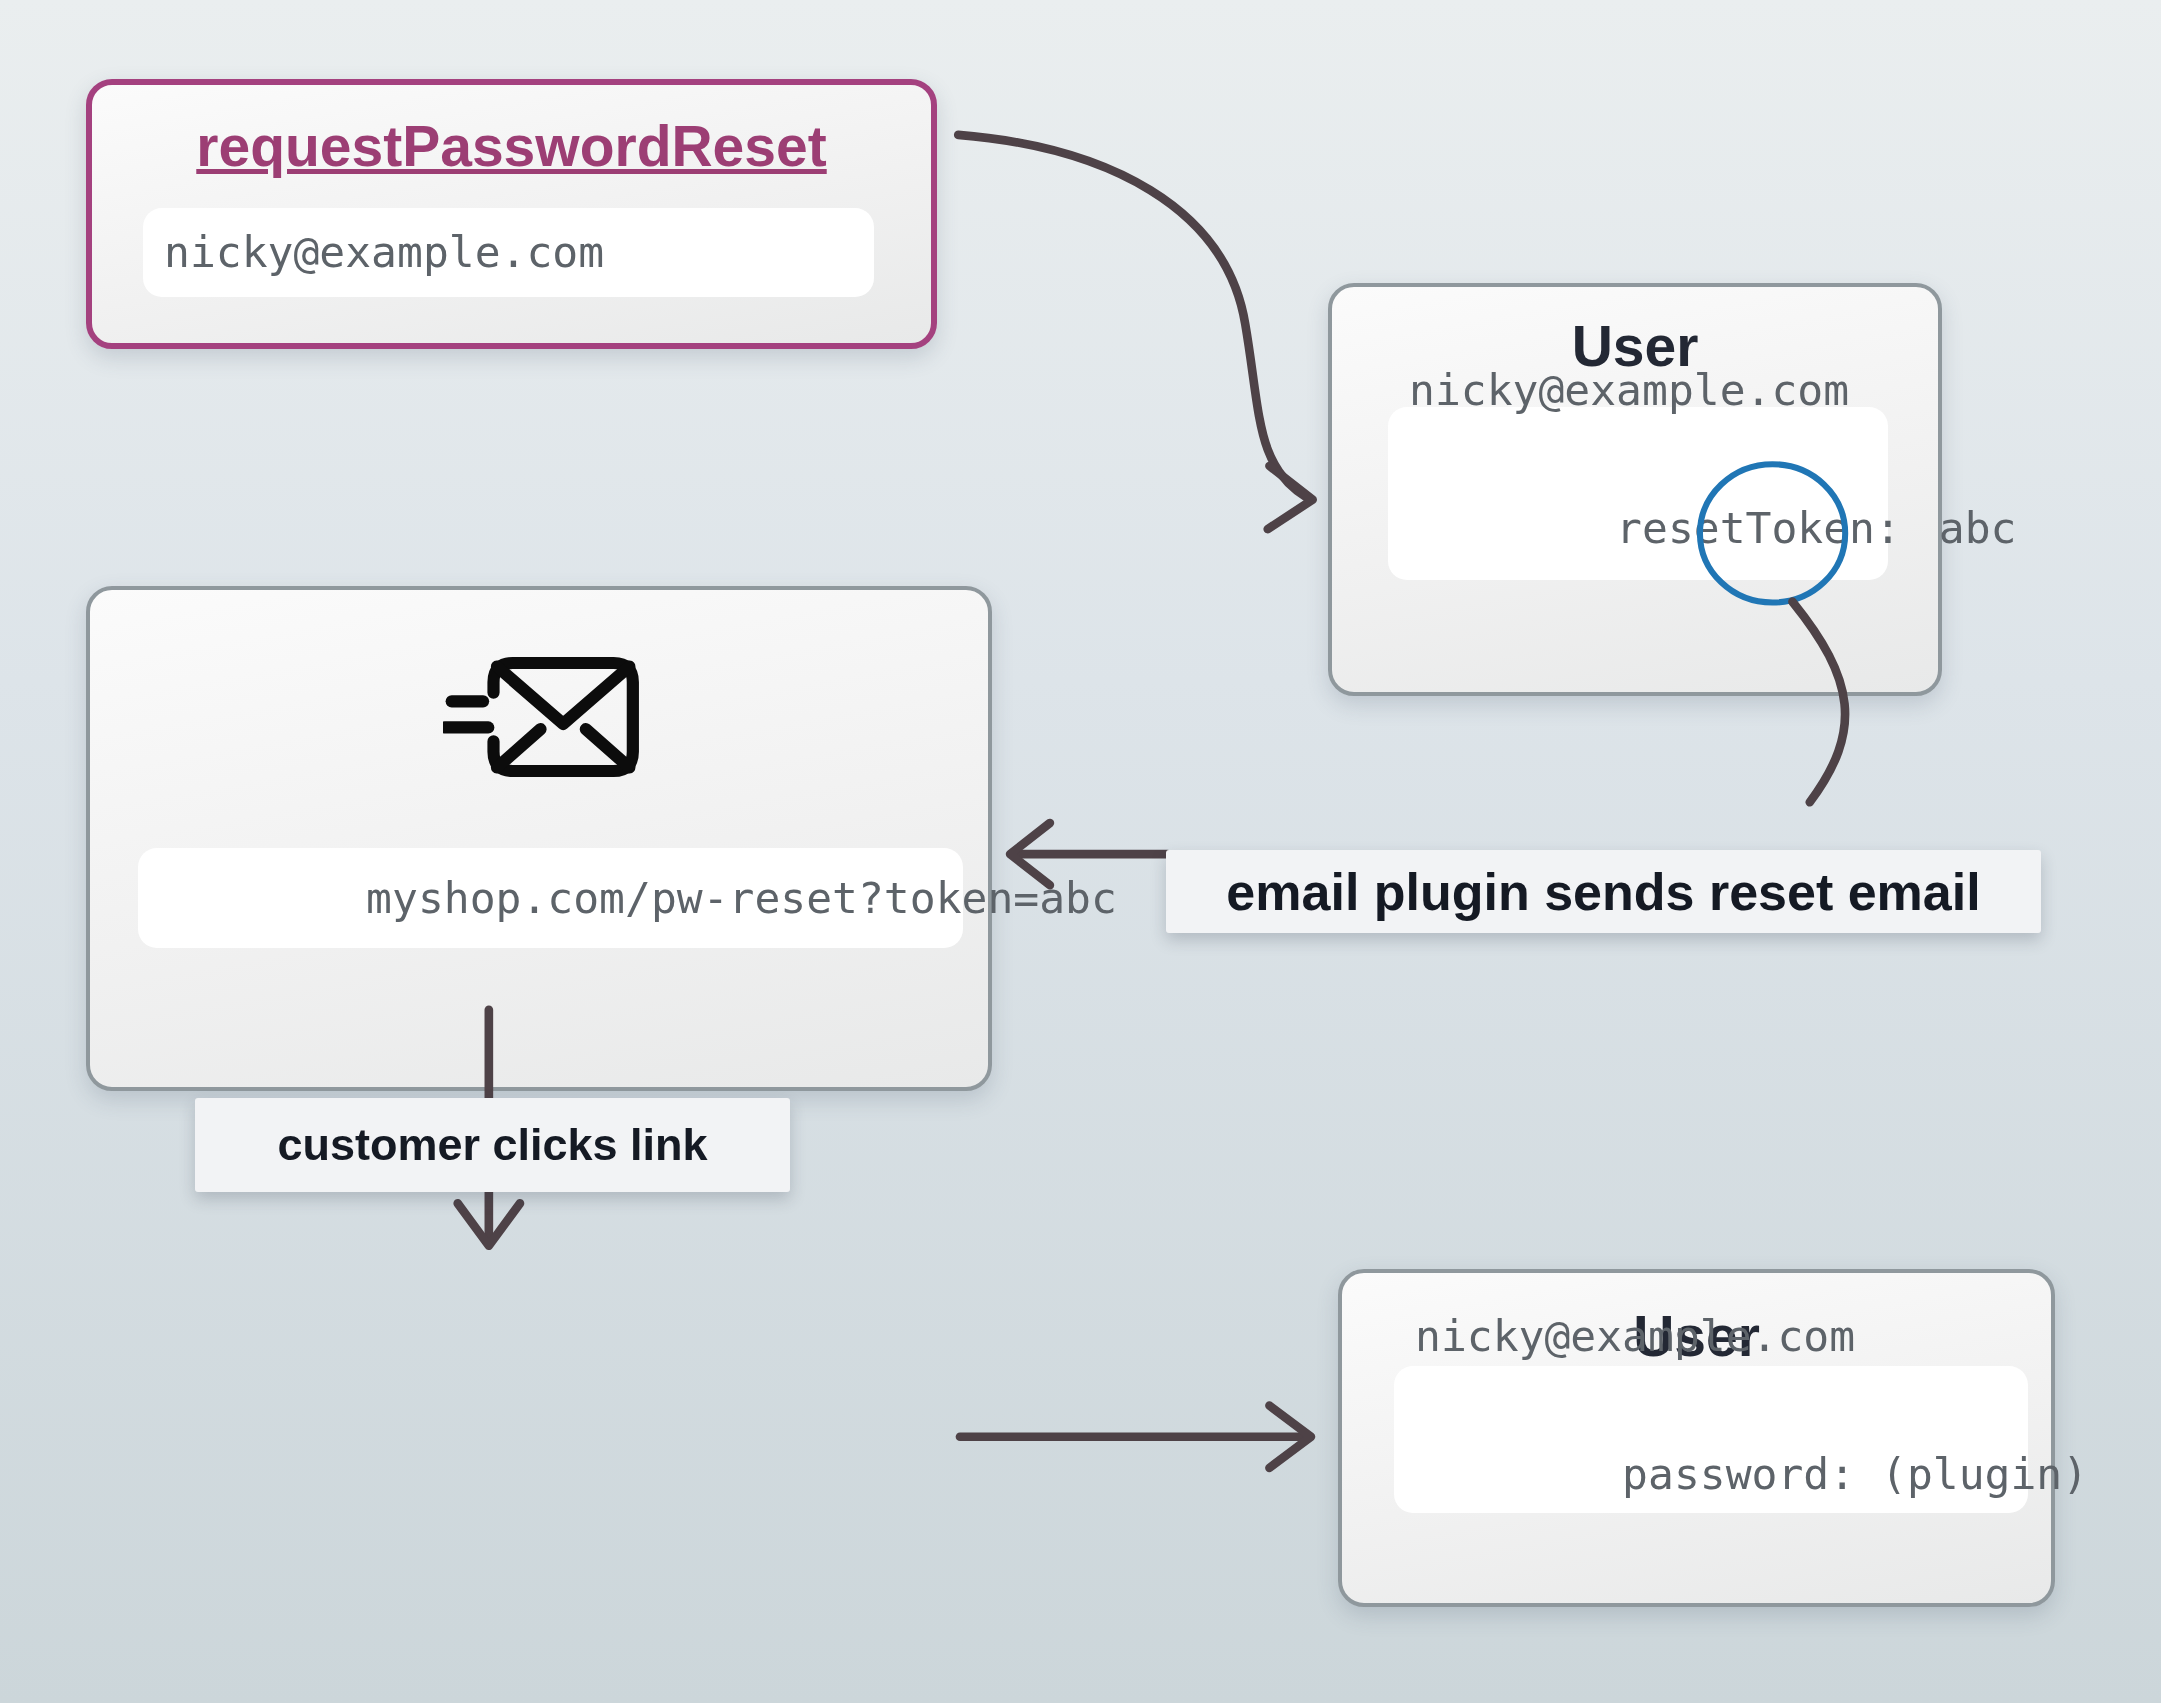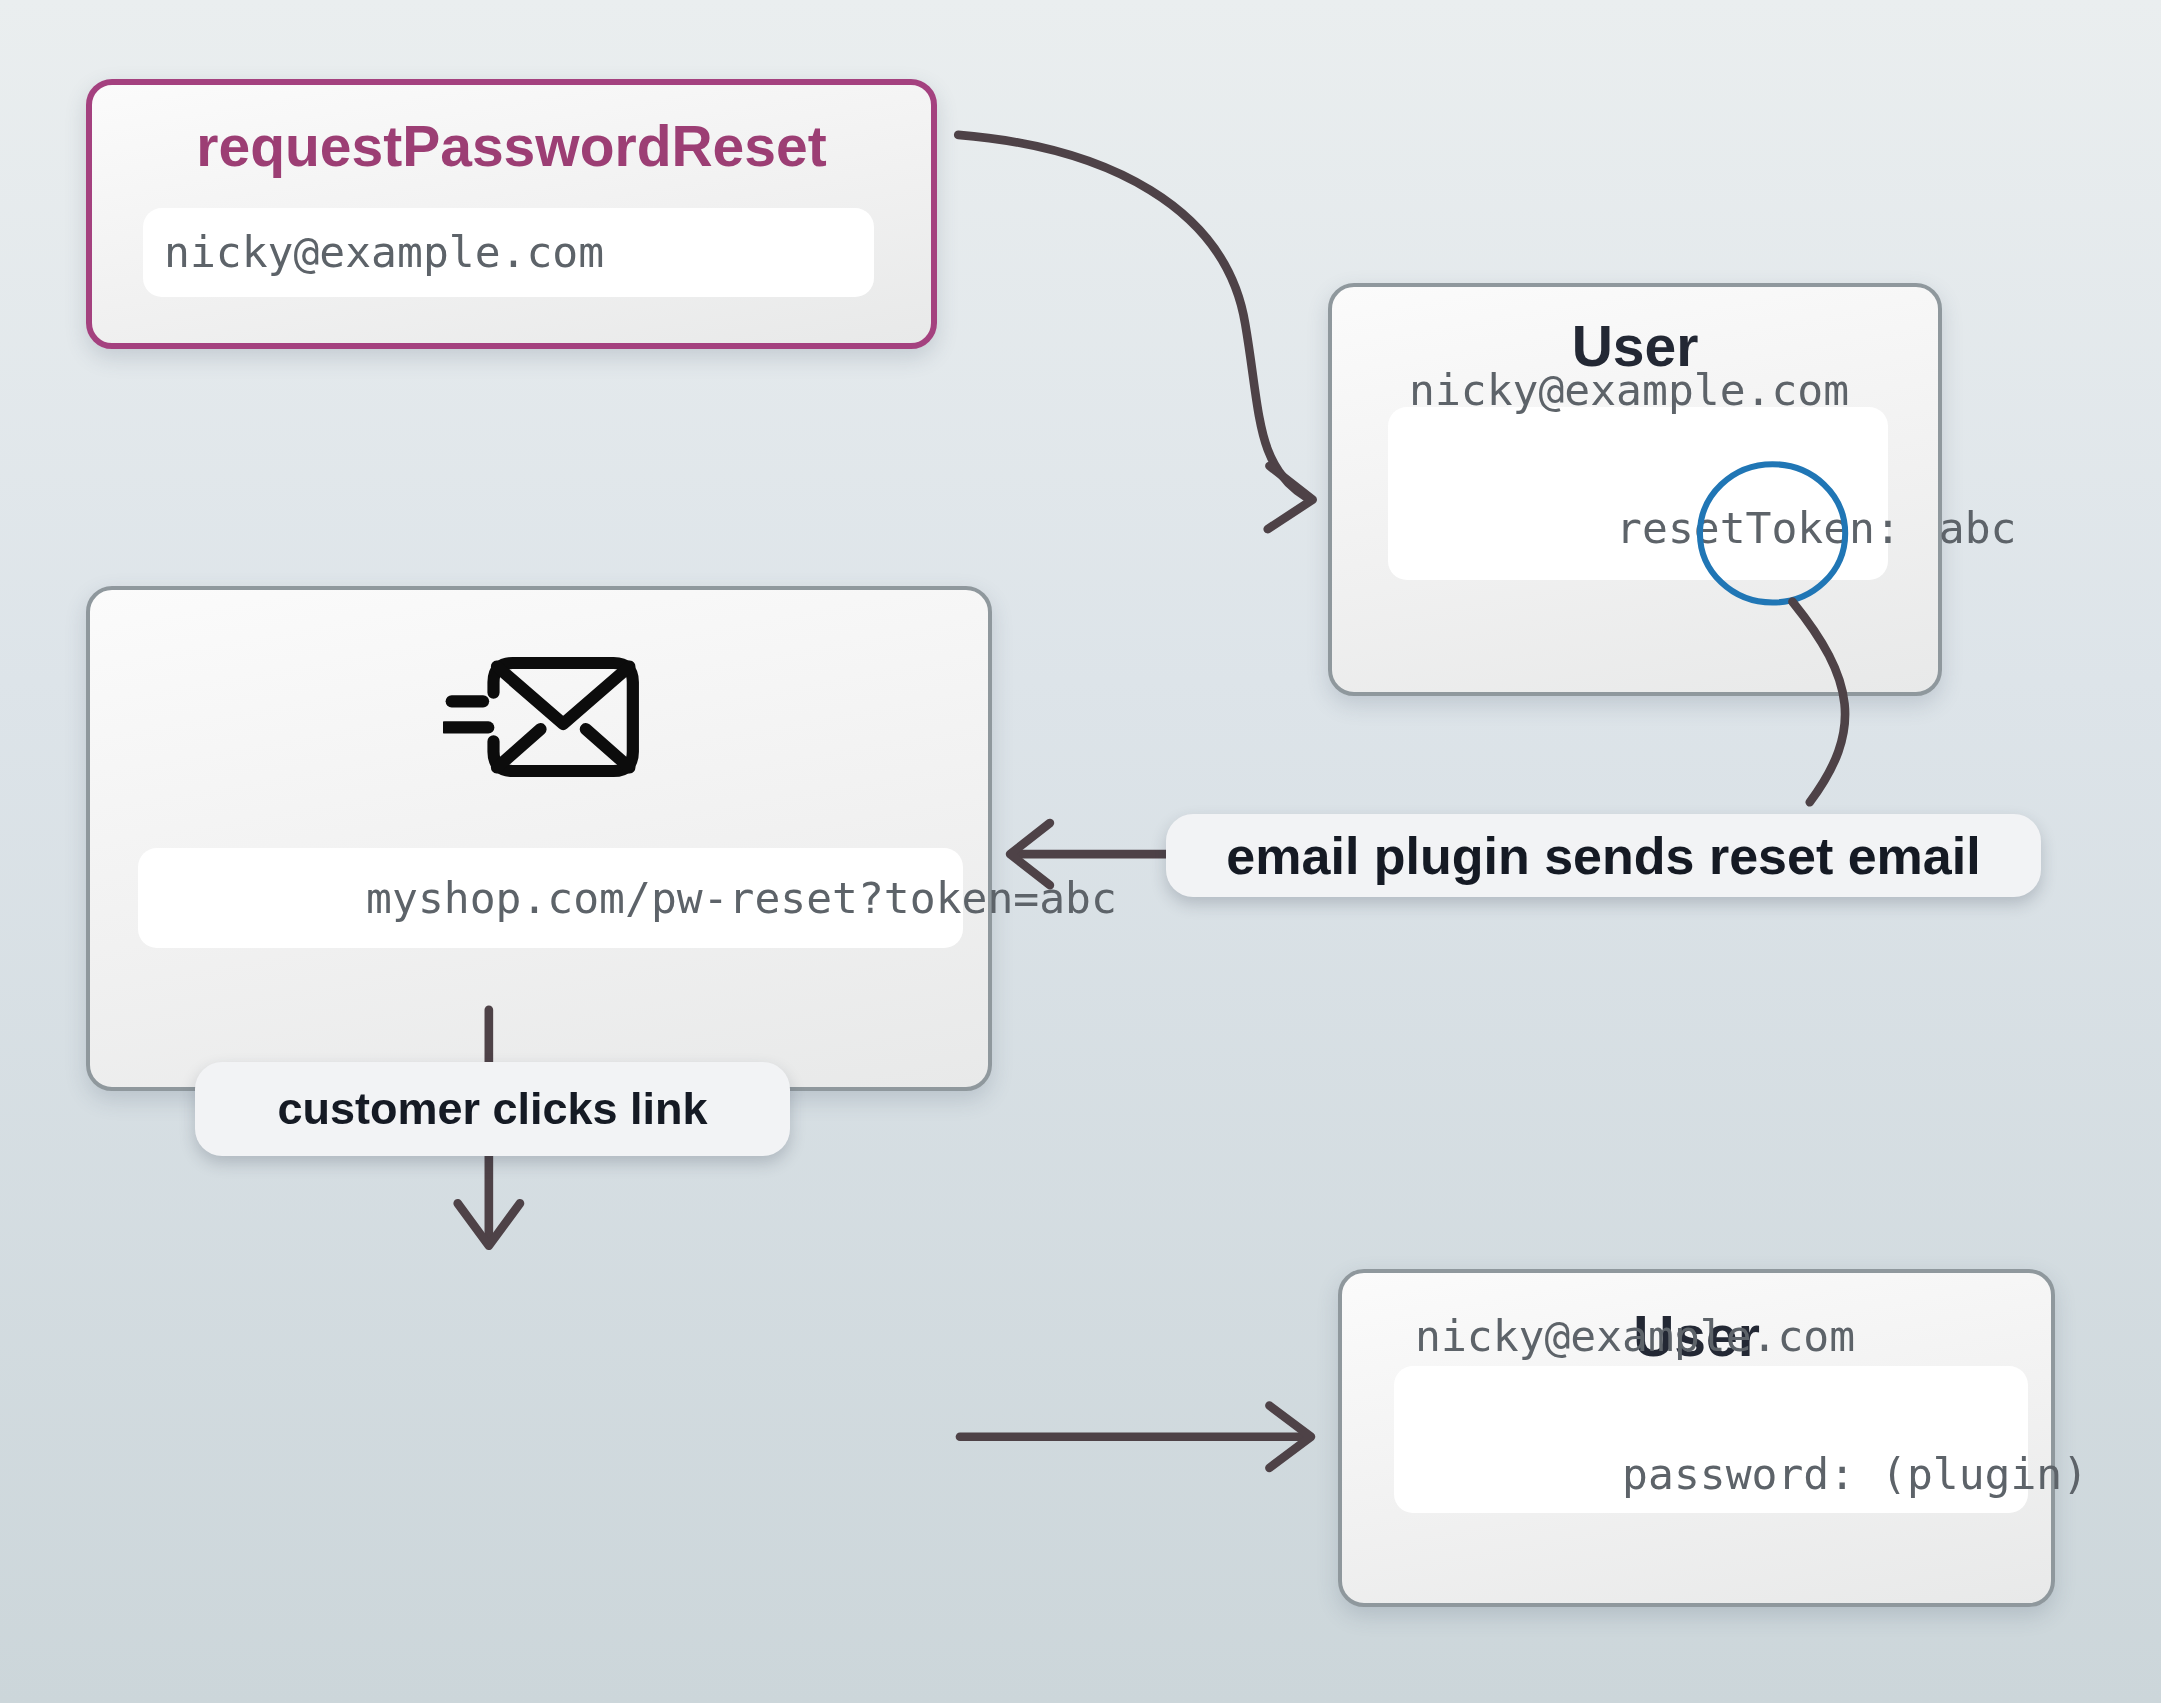--- a/index.html
+++ b/index.html
@@ -39,25 +39,26 @@
     font-size: 43px; color: #5d6369; white-space: pre;
   }
   .mono { line-height: 69px; }
   .tok-blue  { color: #1d77b8; }
   .tok-green { color: #1f9e2c; }
   .tok-quote { color: #9aa0a5; }
   .abc-gap { margin-left: 12px; }
 
   
   .pill {
-    position: absolute; box-sizing: border-box; border-radius: 27px;
+    position: absolute; box-sizing: border-box; border-radius: 3px;
     background: #f2f3f5; box-shadow: 0 7px 15.6px rgba(40, 50, 70, 0.22);
     display: flex; align-items: center; justify-content: center;
     font-weight: bold; font-size: 52px; color: #151a24; z-index: 6;
     white-space: pre;
+    margin-top: 36px;
   }
 
   
   #arrow-layer {
     position: absolute; left: 0; top: 0; z-index: 5; pointer-events: none;
   }
   .arrow {
     stroke: #4e4247; stroke-width: 10; fill: none;
     stroke-linecap: round; stroke-linejoin: round;
   }
@@ -69,21 +70,21 @@
     stroke: #0c0c0c; stroke-width: 14; fill: none;
     stroke-linecap: round; stroke-linejoin: round;
   }
 </style>
 </head>
 <body>
 
 <div id="canvas">
 
   <div class="node purple" style="left:86px; top:79px; width:851px; height:270px;">
-    <div class="box-title purple-text" style="top:31px;">requestPasswordReset</div>
+    <div class="box-title purple-text" style="top:31px;text-decoration:underline;">requestPasswordReset</div>
     <div class="inner-field" style="left:51px; top:123px; width:731px; height:89px;">
       <div class="mono">nicky@example.com</div>
     </div>
   </div>
 
   <div class="node gray" style="left:1328px; top:283px; width:614px; height:413px;">
     <div class="box-title dark-text" style="top:29px;">User</div>
     <div class="inner-field" style="left:56px; top:120px; width:500px; height:173px;">
       <div class="mono">nicky@example.com</div>
       <div class="mono">

